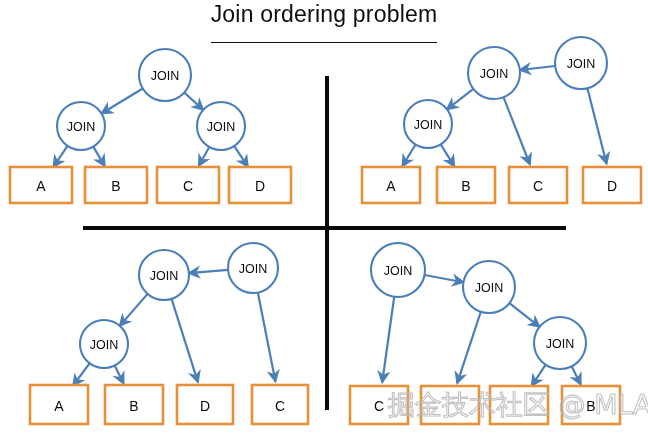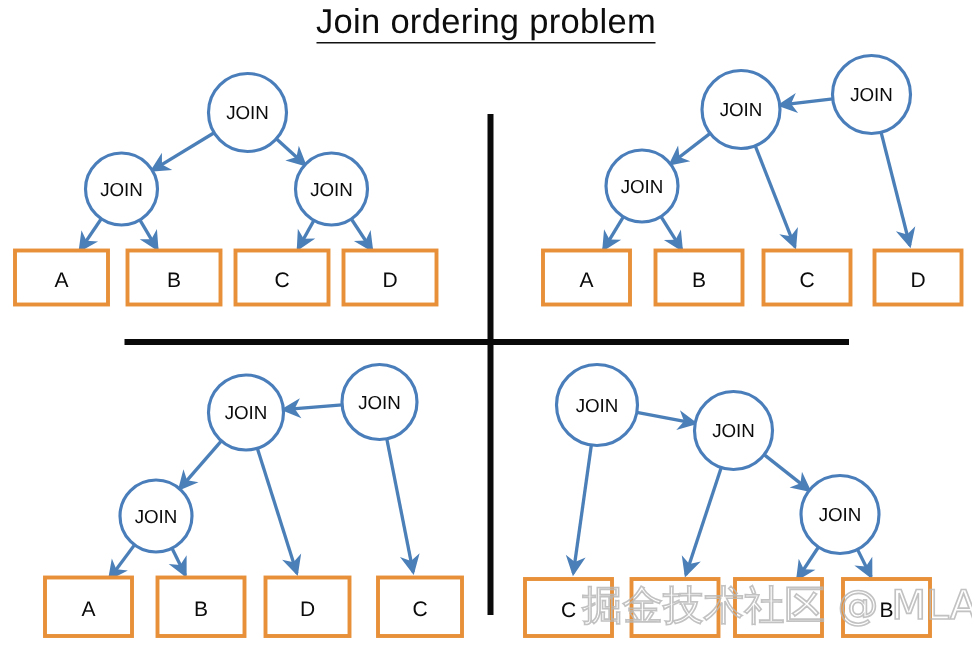--- a/index.html
+++ b/index.html
@@ -19,21 +19,21 @@
     left:0; top:1px;
     width:648px;
     text-align:center;
     font-size:23px;
     color:#0d0d0d;
     letter-spacing:0.2px;
     white-space:nowrap;
   }
   #title span{
     border-bottom:1.6px solid #111;
-    padding-bottom:1px;
+    padding-bottom:15px;
   }
   svg#diagram{
     position:absolute;
     left:0; top:0;
     width:648px;
     height:438px;
   }
   .divider{stroke:#0a0a0a;stroke-width:4;}
   .edge{stroke:#4b7fb8;stroke-width:2.2;fill:none;}
   .node-circle{stroke:#4a7ebb;stroke-width:2.1;fill:#ffffff;}

